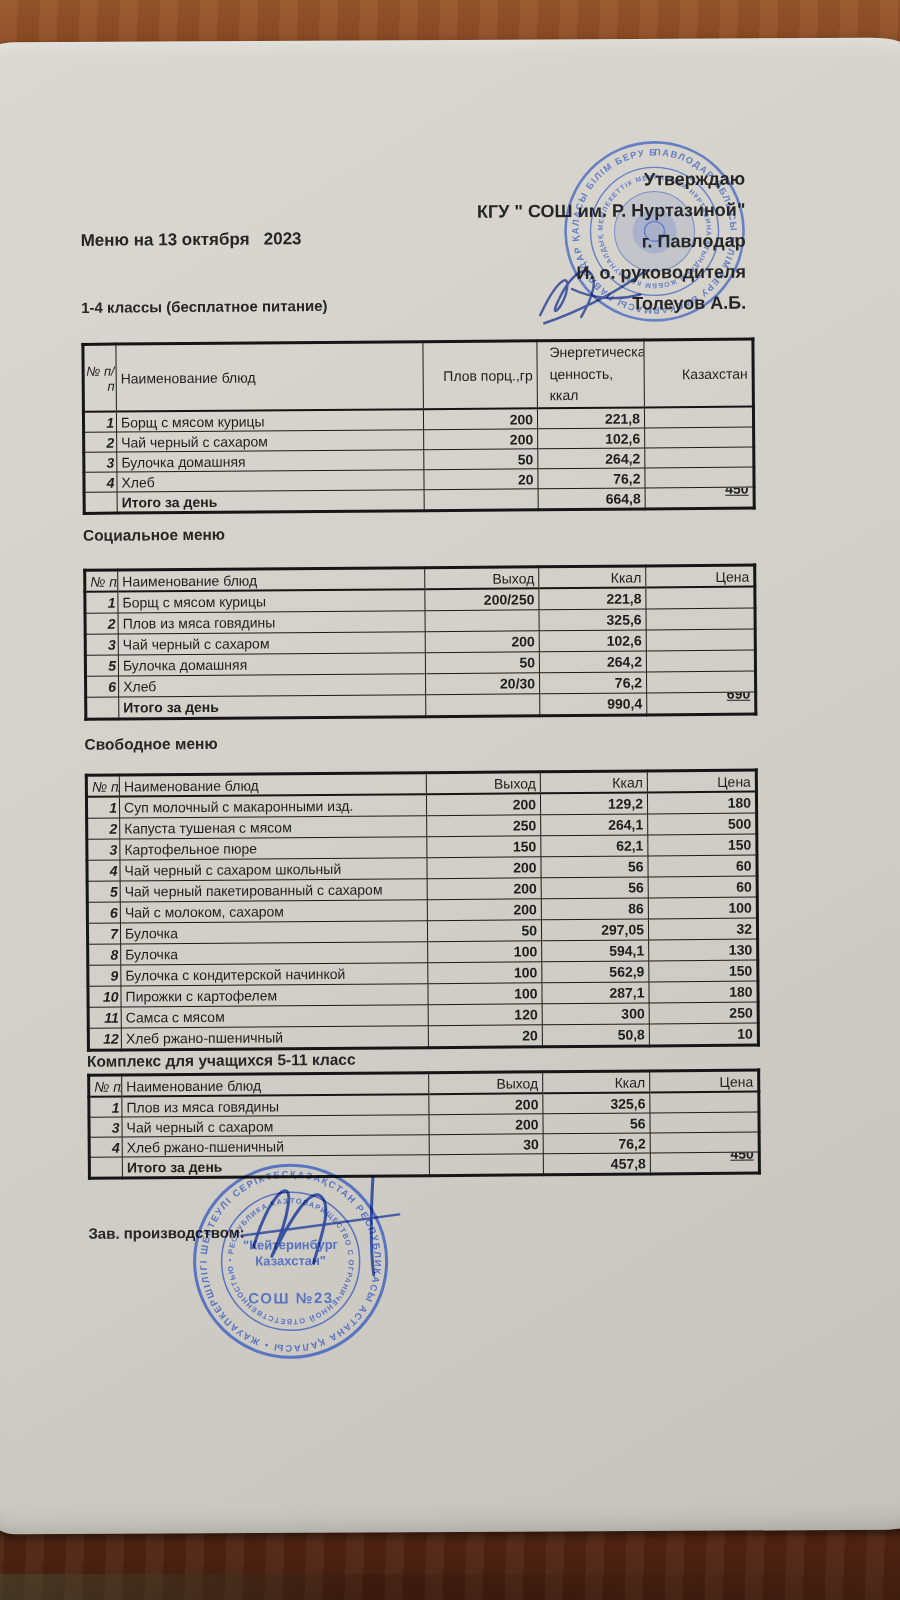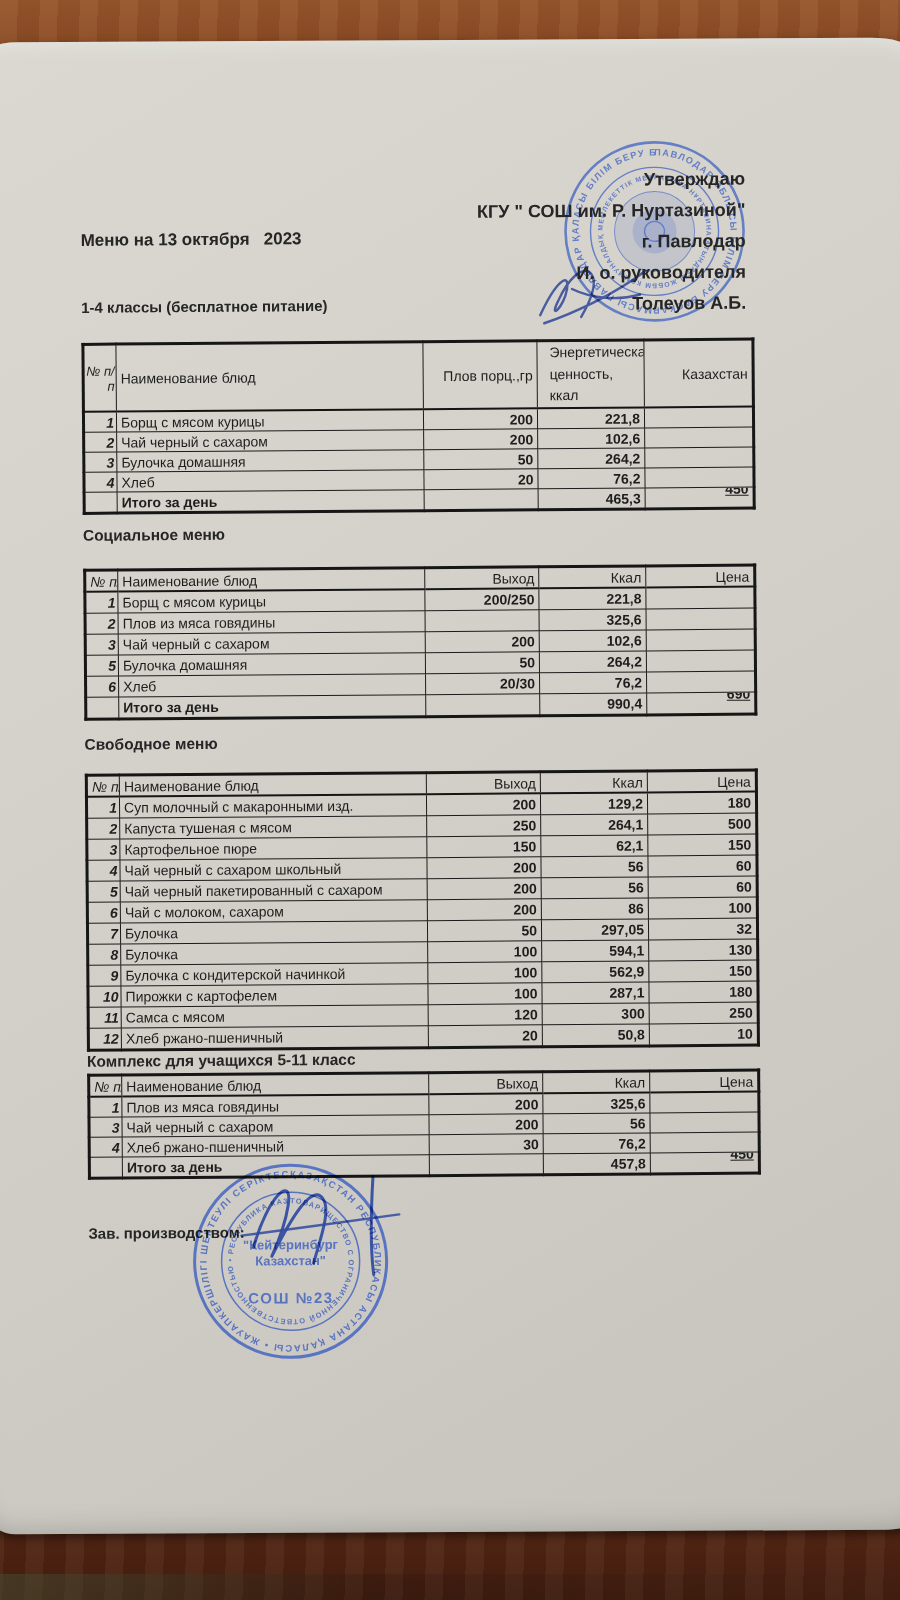--- a/index.html
+++ b/index.html
@@ -140,21 +140,21 @@
           <td class="c0">4</td>
           <td class="c1">Хлеб</td>
           <td class="c2 num">20</td>
           <td class="c3 num">76,2</td>
           <td class="c4"></td>
         </tr>
         <tr class="total">
           <td class="c0"></td>
           <td class="c1">Итого за день</td>
           <td class="c2"></td>
-          <td class="c3 num">465,3</td>
+          <td class="c3 num">664,8</td>
           <td class="c4 num lift"><span>450</span></td>
         </tr>
       </tbody>
   </table>
 
   <div class="abs section-title" style="top:524px;">Социальное меню</div>
   <table class="menu" style="top:566px;">
     <colgroup>
         <col style="width:33px">
         <col style="width:307px">

